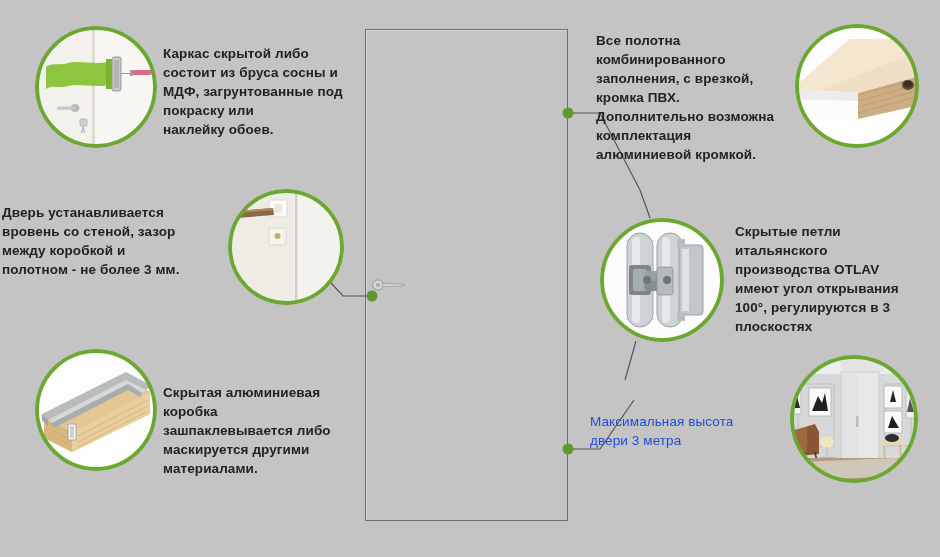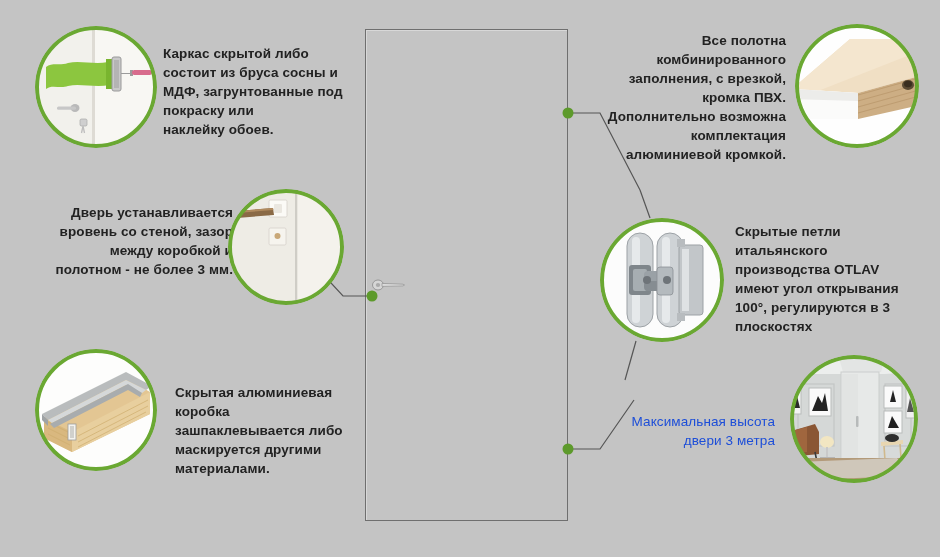--- a/index.html
+++ b/index.html
@@ -75,21 +75,21 @@
     font-size: 13.5px;
     line-height: 19px;
     letter-spacing: 0.1px;
     white-space: pre-line;
   }
   .caption.light {
     font-weight: normal;
     color: #1d4ed8;
   }
   .align-left  { text-align: left; }
-  .align-right { text-align: right; }
+  .align-right { text-align: left; }
 </style>
 </head>
 <body>
 
 <div id="infographic">
 
   <div class="door"></div>
 
   <svg class="door-handle" viewBox="0 0 34 12">
     <ellipse cx="6" cy="6" rx="5.5" ry="5" fill="#d6d6d6" stroke="#8a8a8a" stroke-width="0.8"></ellipse>
@@ -156,21 +156,21 @@
 
         <path d="M5,19 L42,16 L43,23 L6,26 Z" fill="#8a6a46"></path>
         <path d="M5,19 L42,16 L42.4,18 L5.4,21 Z" fill="#b08a5e"></path>
 
         <rect x="38" y="36" width="17" height="17" rx="1.5" fill="#f6f4ee" stroke="#d8d5cd" stroke-width="0.9"></rect>
         <ellipse cx="46.5" cy="44" rx="3" ry="3" fill="#c9a878"></ellipse>
       </svg>
     </div>
     <div class="ring"></div>
   </div>
-  <div class="caption align-right" style="left:28px; top:203px; width:205px;">Дверь устанавливается
+  <div class="caption align-right" style="left:2px; top:203px; width:205px;">Дверь устанавливается
 вровень со стеной,  зазор
 между коробкой  и
 полотном - не более 3 мм.</div>
 
   <div class="photo-circle" style="left:35px; top:349px; width:122px; height:122px;">
     <div class="art">
       <svg viewBox="0 0 116 116" width="116" height="116">
         <rect x="0" y="0" width="116" height="116" fill="#fdfdfc"></rect>
 
         <path d="M6,66 L88,26 L112,40 L112,62 L34,100 L6,86 Z" fill="#e3c693"></path>
@@ -184,21 +184,21 @@
         <path d="M4,62 L10,68 L10,74 L4,68 Z" fill="#9fa3a5"></path>
         <path d="M10,68 L88,28 L108,38 L104,41 L88,33 L14,71 Z" fill="#d5d8d9"></path>
         <path d="M12,72 L90,32 L104,41 L102,45 L90,38 L16,76 Z" fill="#a8acae"></path>
 
         <rect x="30" y="72" width="8" height="16" fill="#f4f3ef" stroke="#9d9d9d" stroke-width="0.8"></rect>
         <rect x="32" y="74" width="4" height="12" fill="#d0d0cc"></rect>
       </svg>
     </div>
     <div class="ring"></div>
   </div>
-  <div class="caption align-left" style="left:163px; top:383px; width:190px;margin-left:12px;">Скрытая алюминиевая
+  <div class="caption align-left" style="left:163px; top:383px; width:190px;">Скрытая алюминиевая
 коробка
 зашпаклевывается либо
 маскируется другими
 материалами.</div>
 
   <div class="photo-circle" style="left:795px; top:24px; width:124px; height:124px;">
     <div class="art">
       <svg viewBox="0 0 118 118" width="118" height="118">
         <rect x="0" y="0" width="118" height="118" fill="#fefefe"></rect>
 

